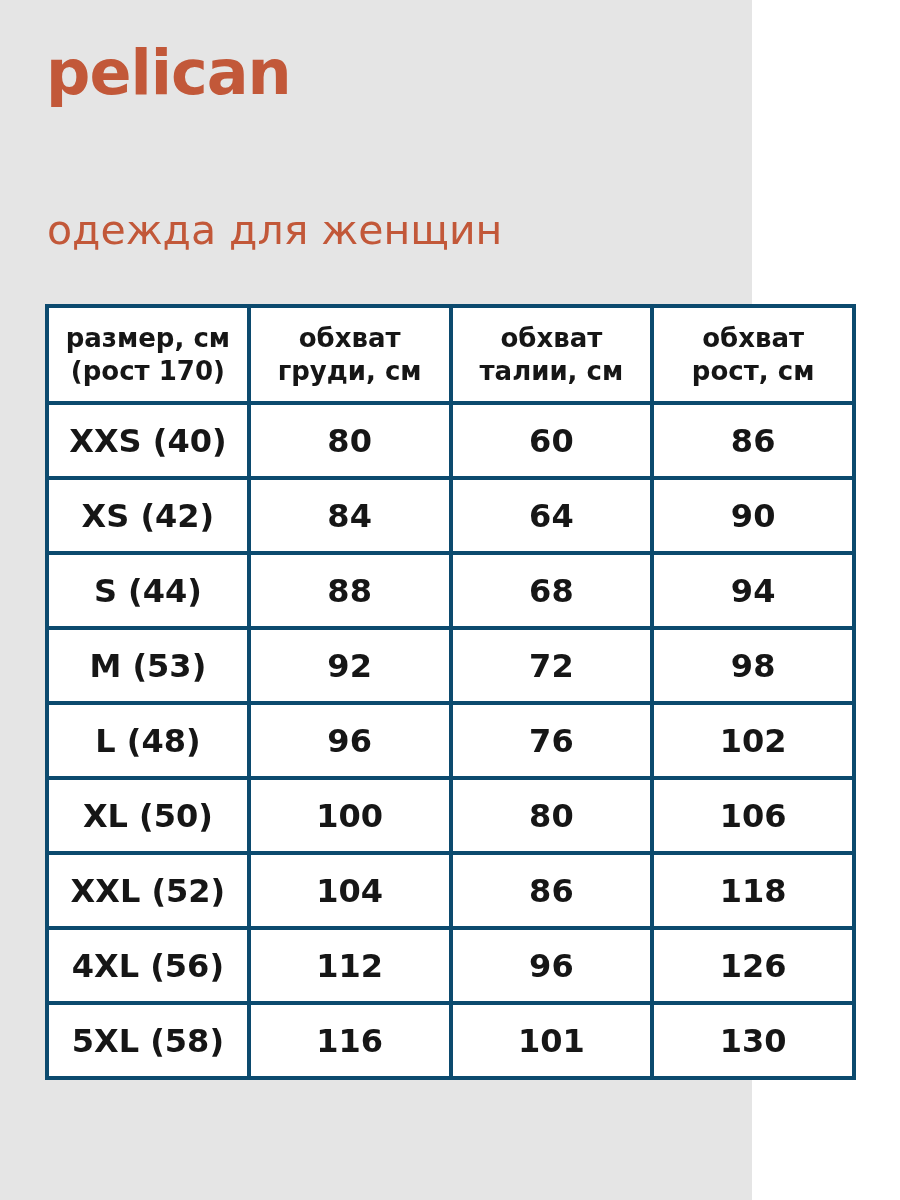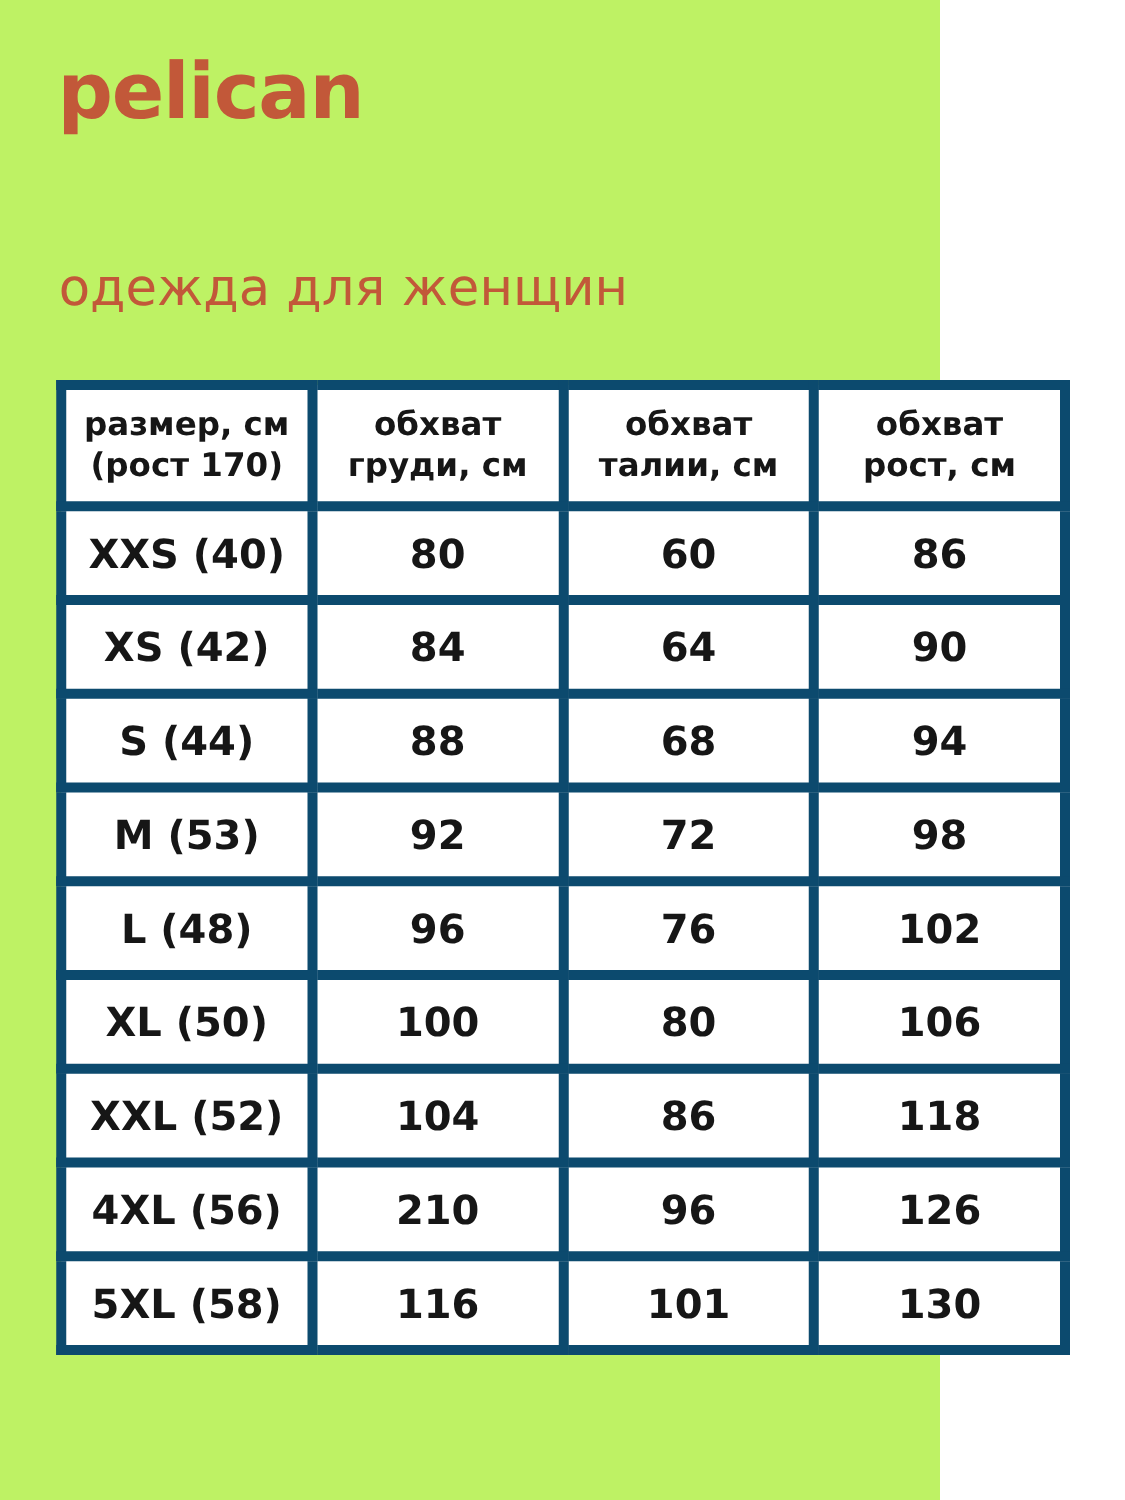--- a/index.html
+++ b/index.html
@@ -7,21 +7,21 @@
     width: 900px;
     height: 1200px;
     background: #ffffff;
     font-family: "DejaVu Sans", "Liberation Sans", sans-serif;
     overflow: hidden;
   }
   .page {
     position: relative;
     width: 752px;
     height: 1200px;
-    background: #bef264;
+    background: #e5e5e5;
   }
   .brand-logo {
     position: absolute;
     left: 46px;
     top: 36px;
     font-size: 62px;
     font-weight: bold;
     letter-spacing: -1px;
     color: #c25839;
   }
@@ -37,21 +37,21 @@
   table.size-table {
     position: absolute;
     left: 45px;
     top: 304px;
     width: 811px;
     border-collapse: collapse;
     table-layout: fixed;
   }
   .size-table th,
   .size-table td {
-    border: 8px solid #0c4a6e;
+    border: 4px solid #0c4a6e;
     text-align: center;
     vertical-align: middle;
     color: #161616;
     font-weight: bold;
     background: #ffffff;
     margin-left: 46px;
   }
   .size-table th {
     height: 97px;
     font-size: 26px;
@@ -138,21 +138,21 @@
         <td>106</td>
       </tr>
       <tr>
         <td>XXL (52)</td>
         <td>104</td>
         <td>86</td>
         <td>118</td>
       </tr>
       <tr>
         <td>4XL (56)</td>
-        <td>210</td>
+        <td>112</td>
         <td>96</td>
         <td>126</td>
       </tr>
       <tr>
         <td>5XL (58)</td>
         <td>116</td>
         <td>101</td>
         <td>130</td>
       </tr>
     </tbody>

